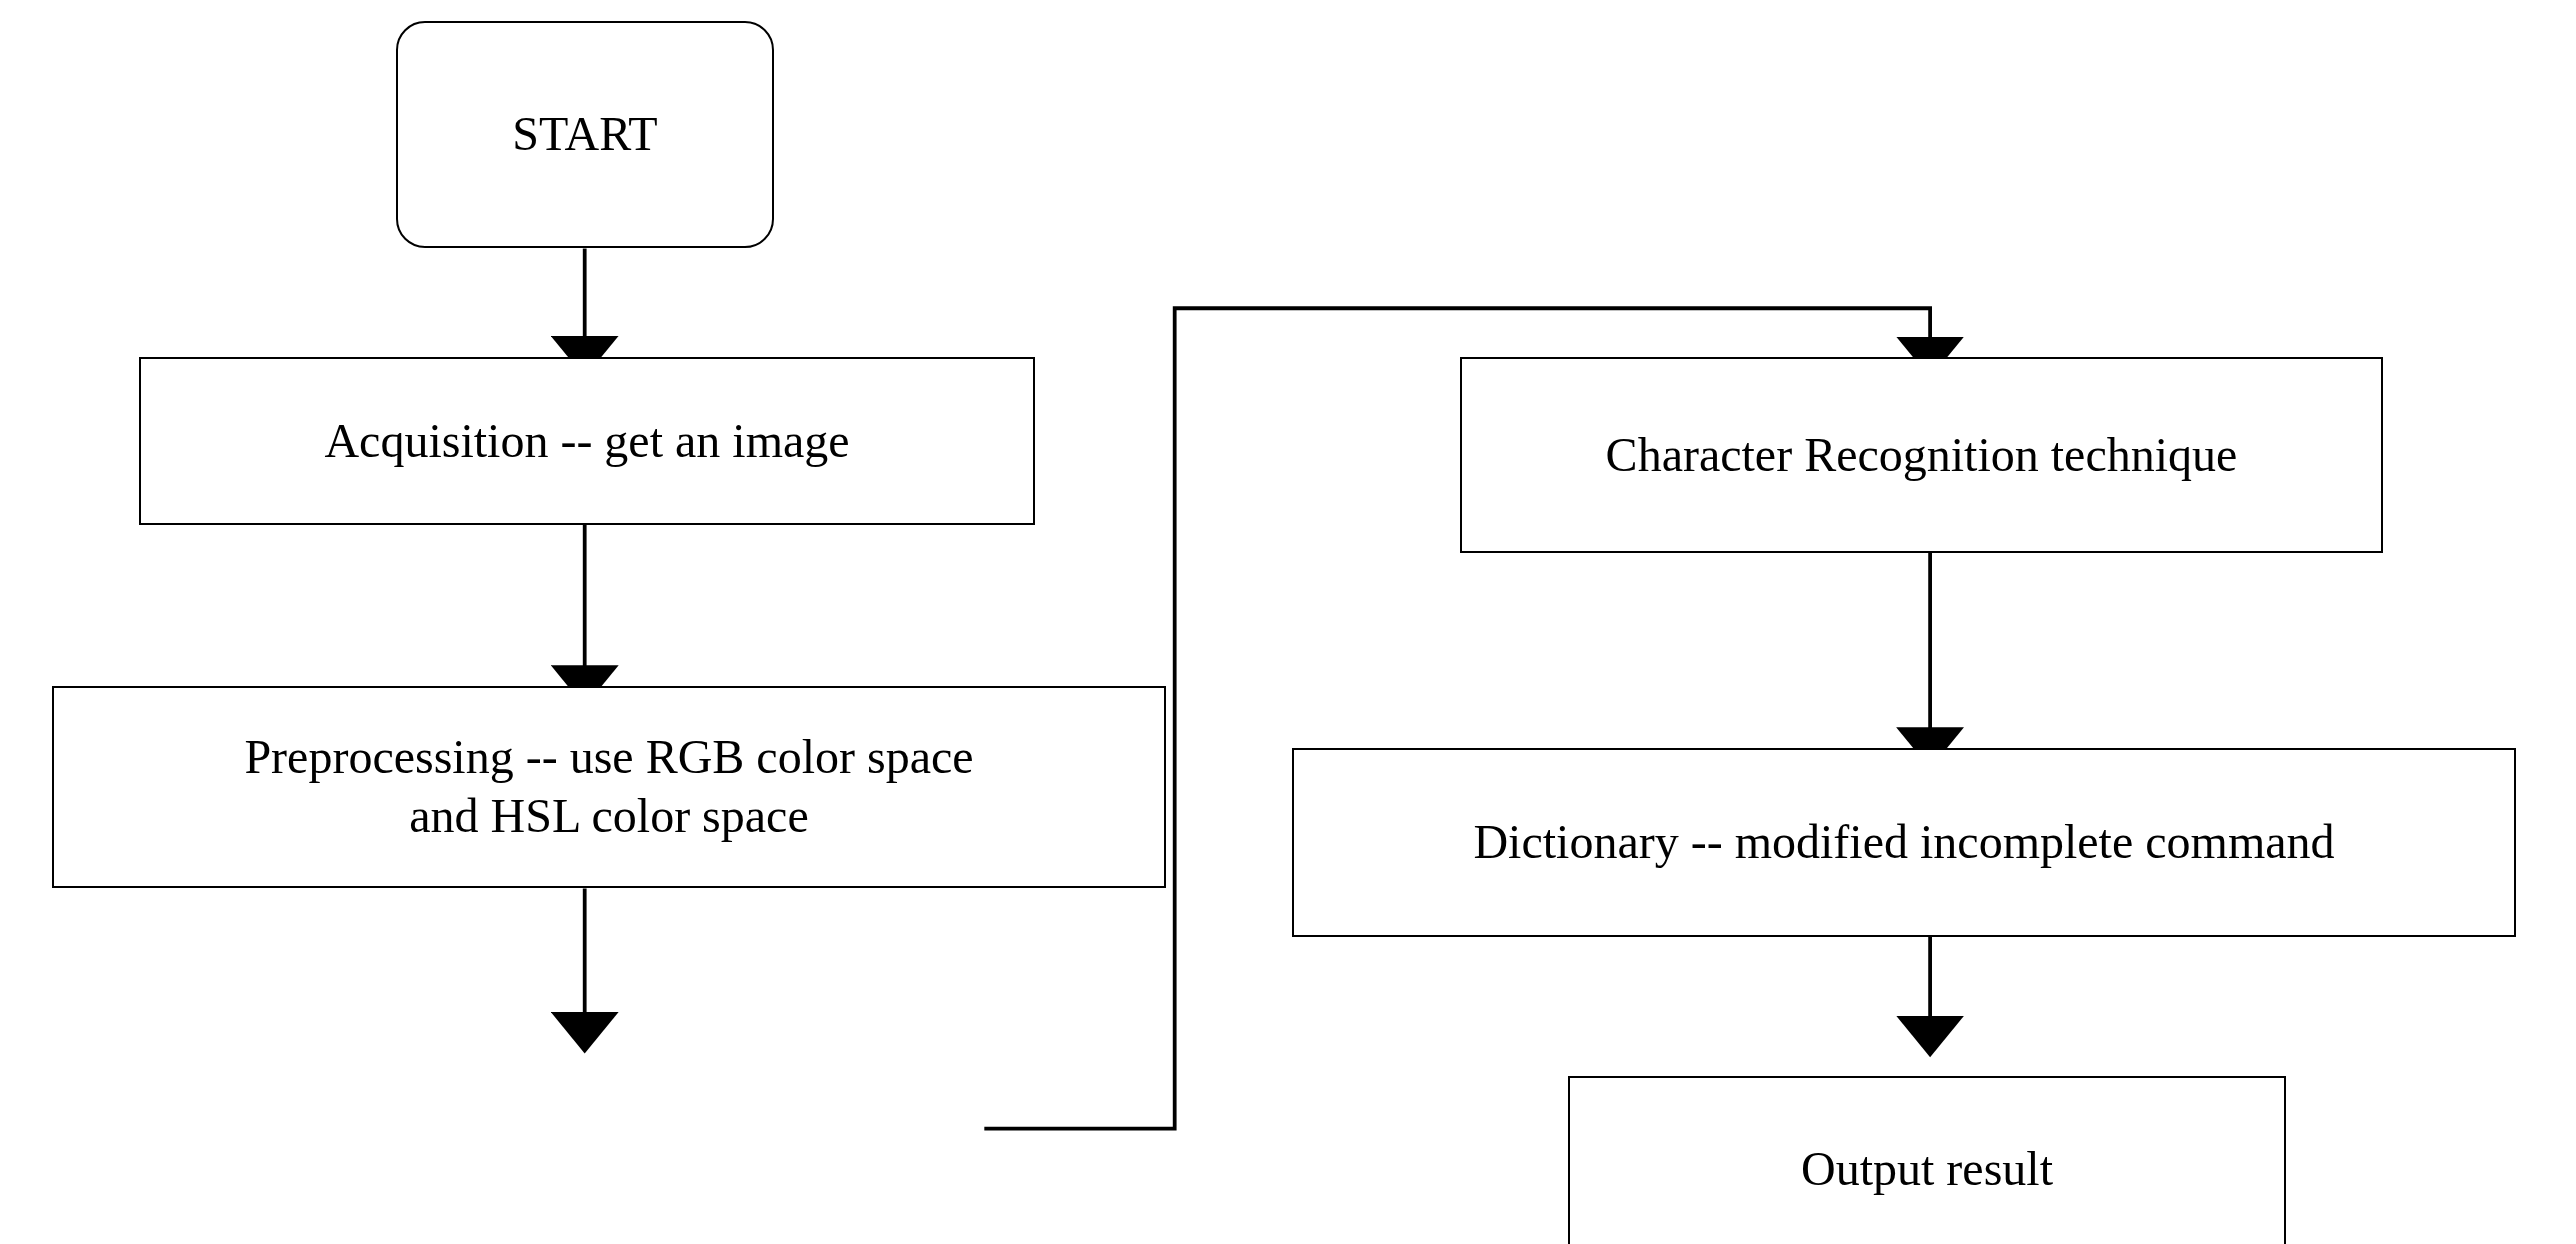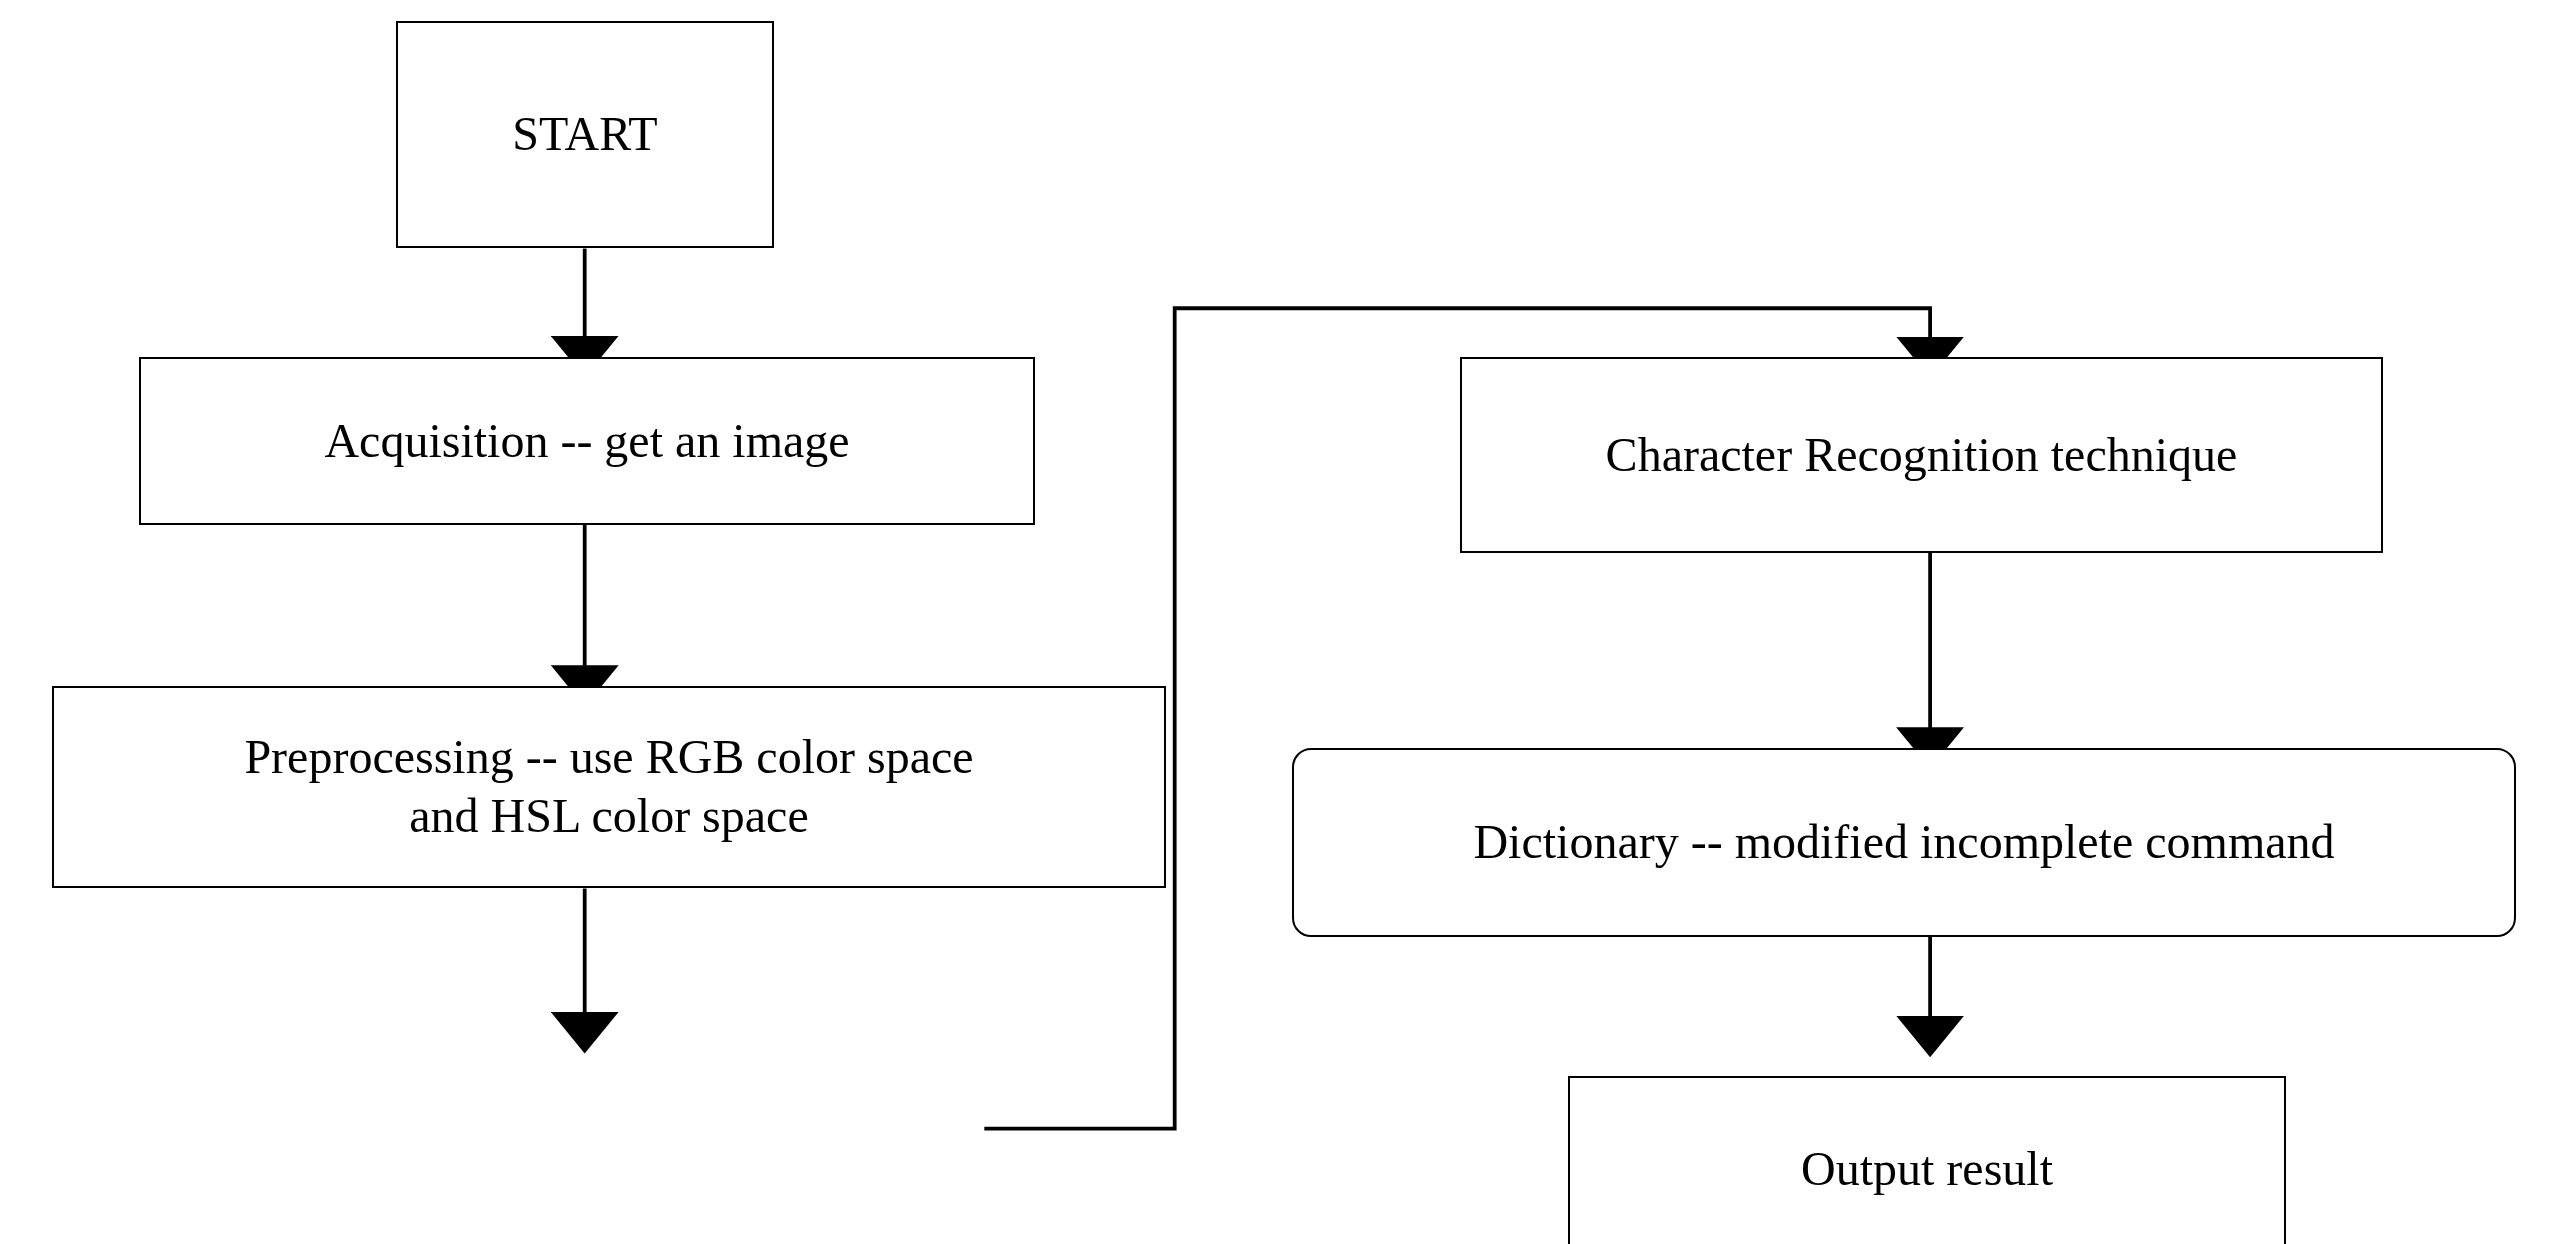--- a/index.html
+++ b/index.html
@@ -37,26 +37,26 @@
     z-index: 2;
   }
   .node-label {
     display: block;
     color: #000000;
     line-height: 1.22;
     white-space: pre-line;
     padding: 0 10.6px;
   }
   
-  #node-start        { left: 396px;  top: 21px;   width: 378px;  height: 227px; }
+  #node-start        { left: 396px;  top: 21px;   width: 378px;  height: 227px; border-radius: 29px; }
   #node-acquisition  { left: 139px;  top: 357px;  width: 896px; height: 168px; }
   #node-preprocess   { left: 28px;   top: 686px;  width: 1114px; height: 202px; margin-left: 24px; }
   #node-textdetect   { left: 185px;  top: 1033px; width: 799px; height: 193px; }
   #node-charrecog    { left: 1460px; top: 357px;  width: 923px; height: 196px; }
-  #node-dictionary   { left: 1292px; top: 748px;  width: 1224px; height: 189px; border-radius: 19px; }
+  #node-dictionary   { left: 1292px; top: 748px;  width: 1224px; height: 189px; }
   #node-output       { left: 1568px; top: 1036px; width: 718px;  height: 186px; margin-top: 40px; }
 
   #node-start .node-label       { font-size: 48px; }
   #node-acquisition .node-label { font-size: 48px; }
   #node-preprocess .node-label  { font-size: 48px; }
   #node-textdetect .node-label  { font-size: 48px; }
   #node-charrecog .node-label   { font-size: 48px; }
   #node-dictionary .node-label  { font-size: 48px; }
   #node-output .node-label      { font-size: 48px; }
 </style>

